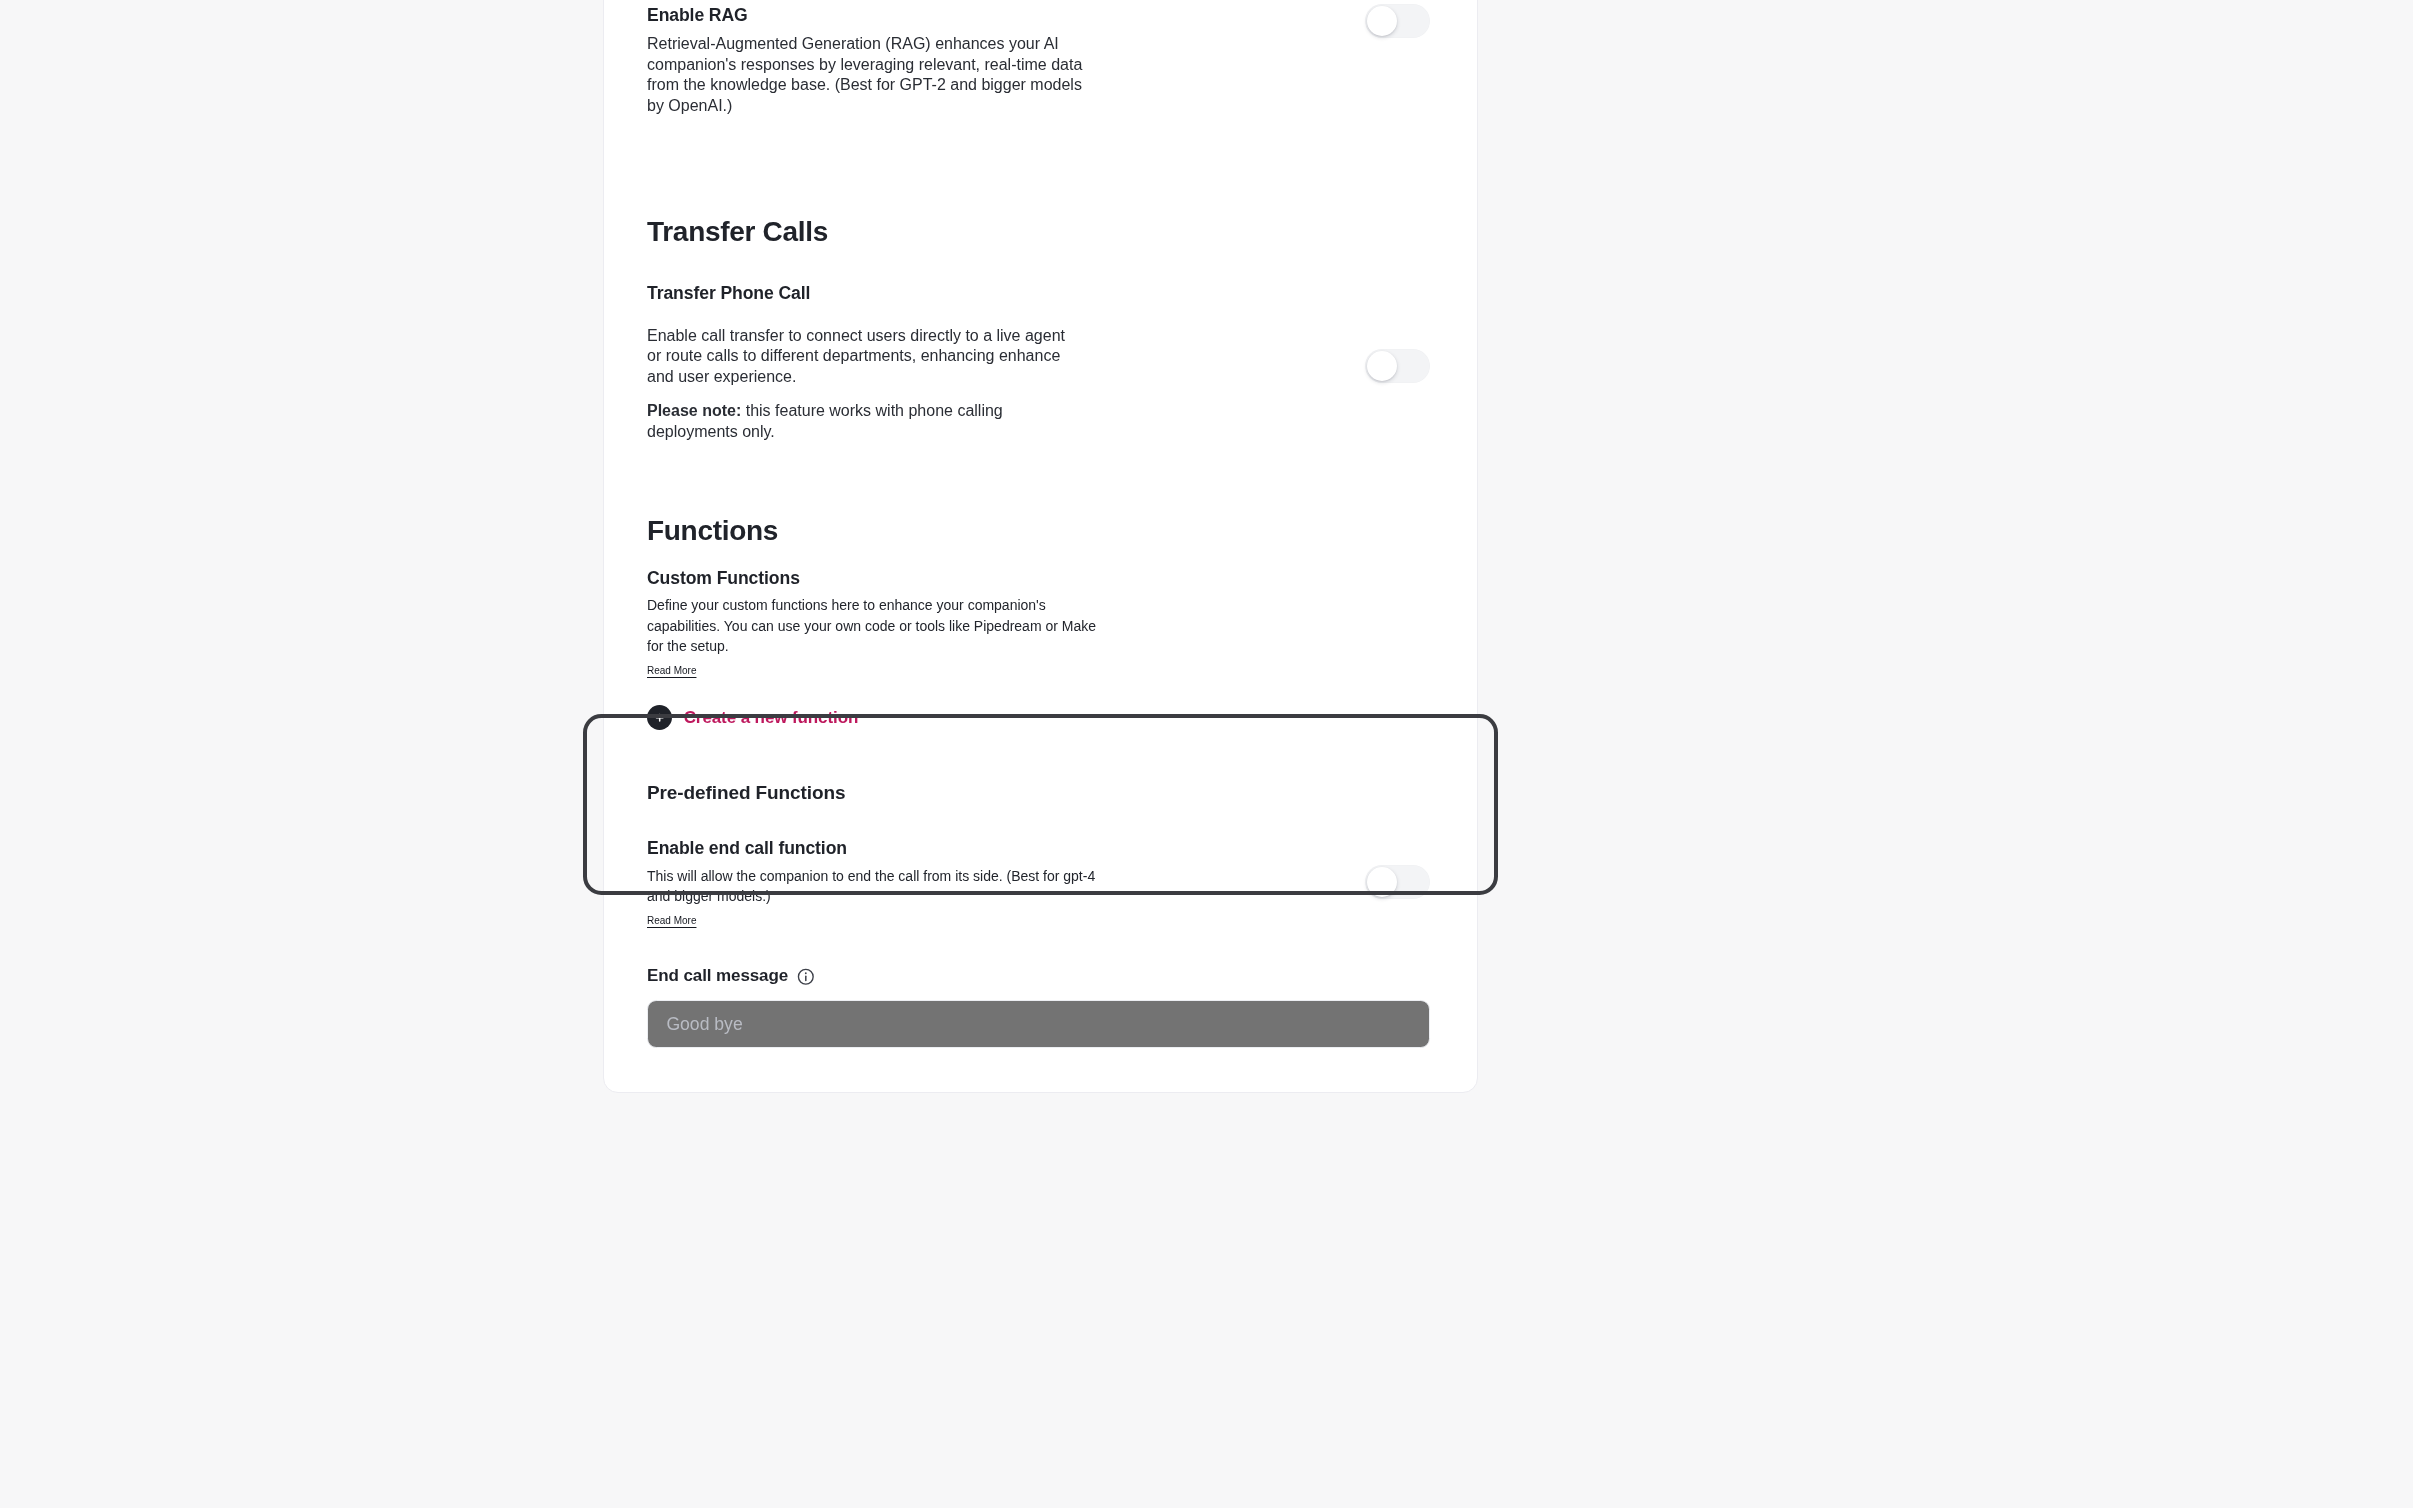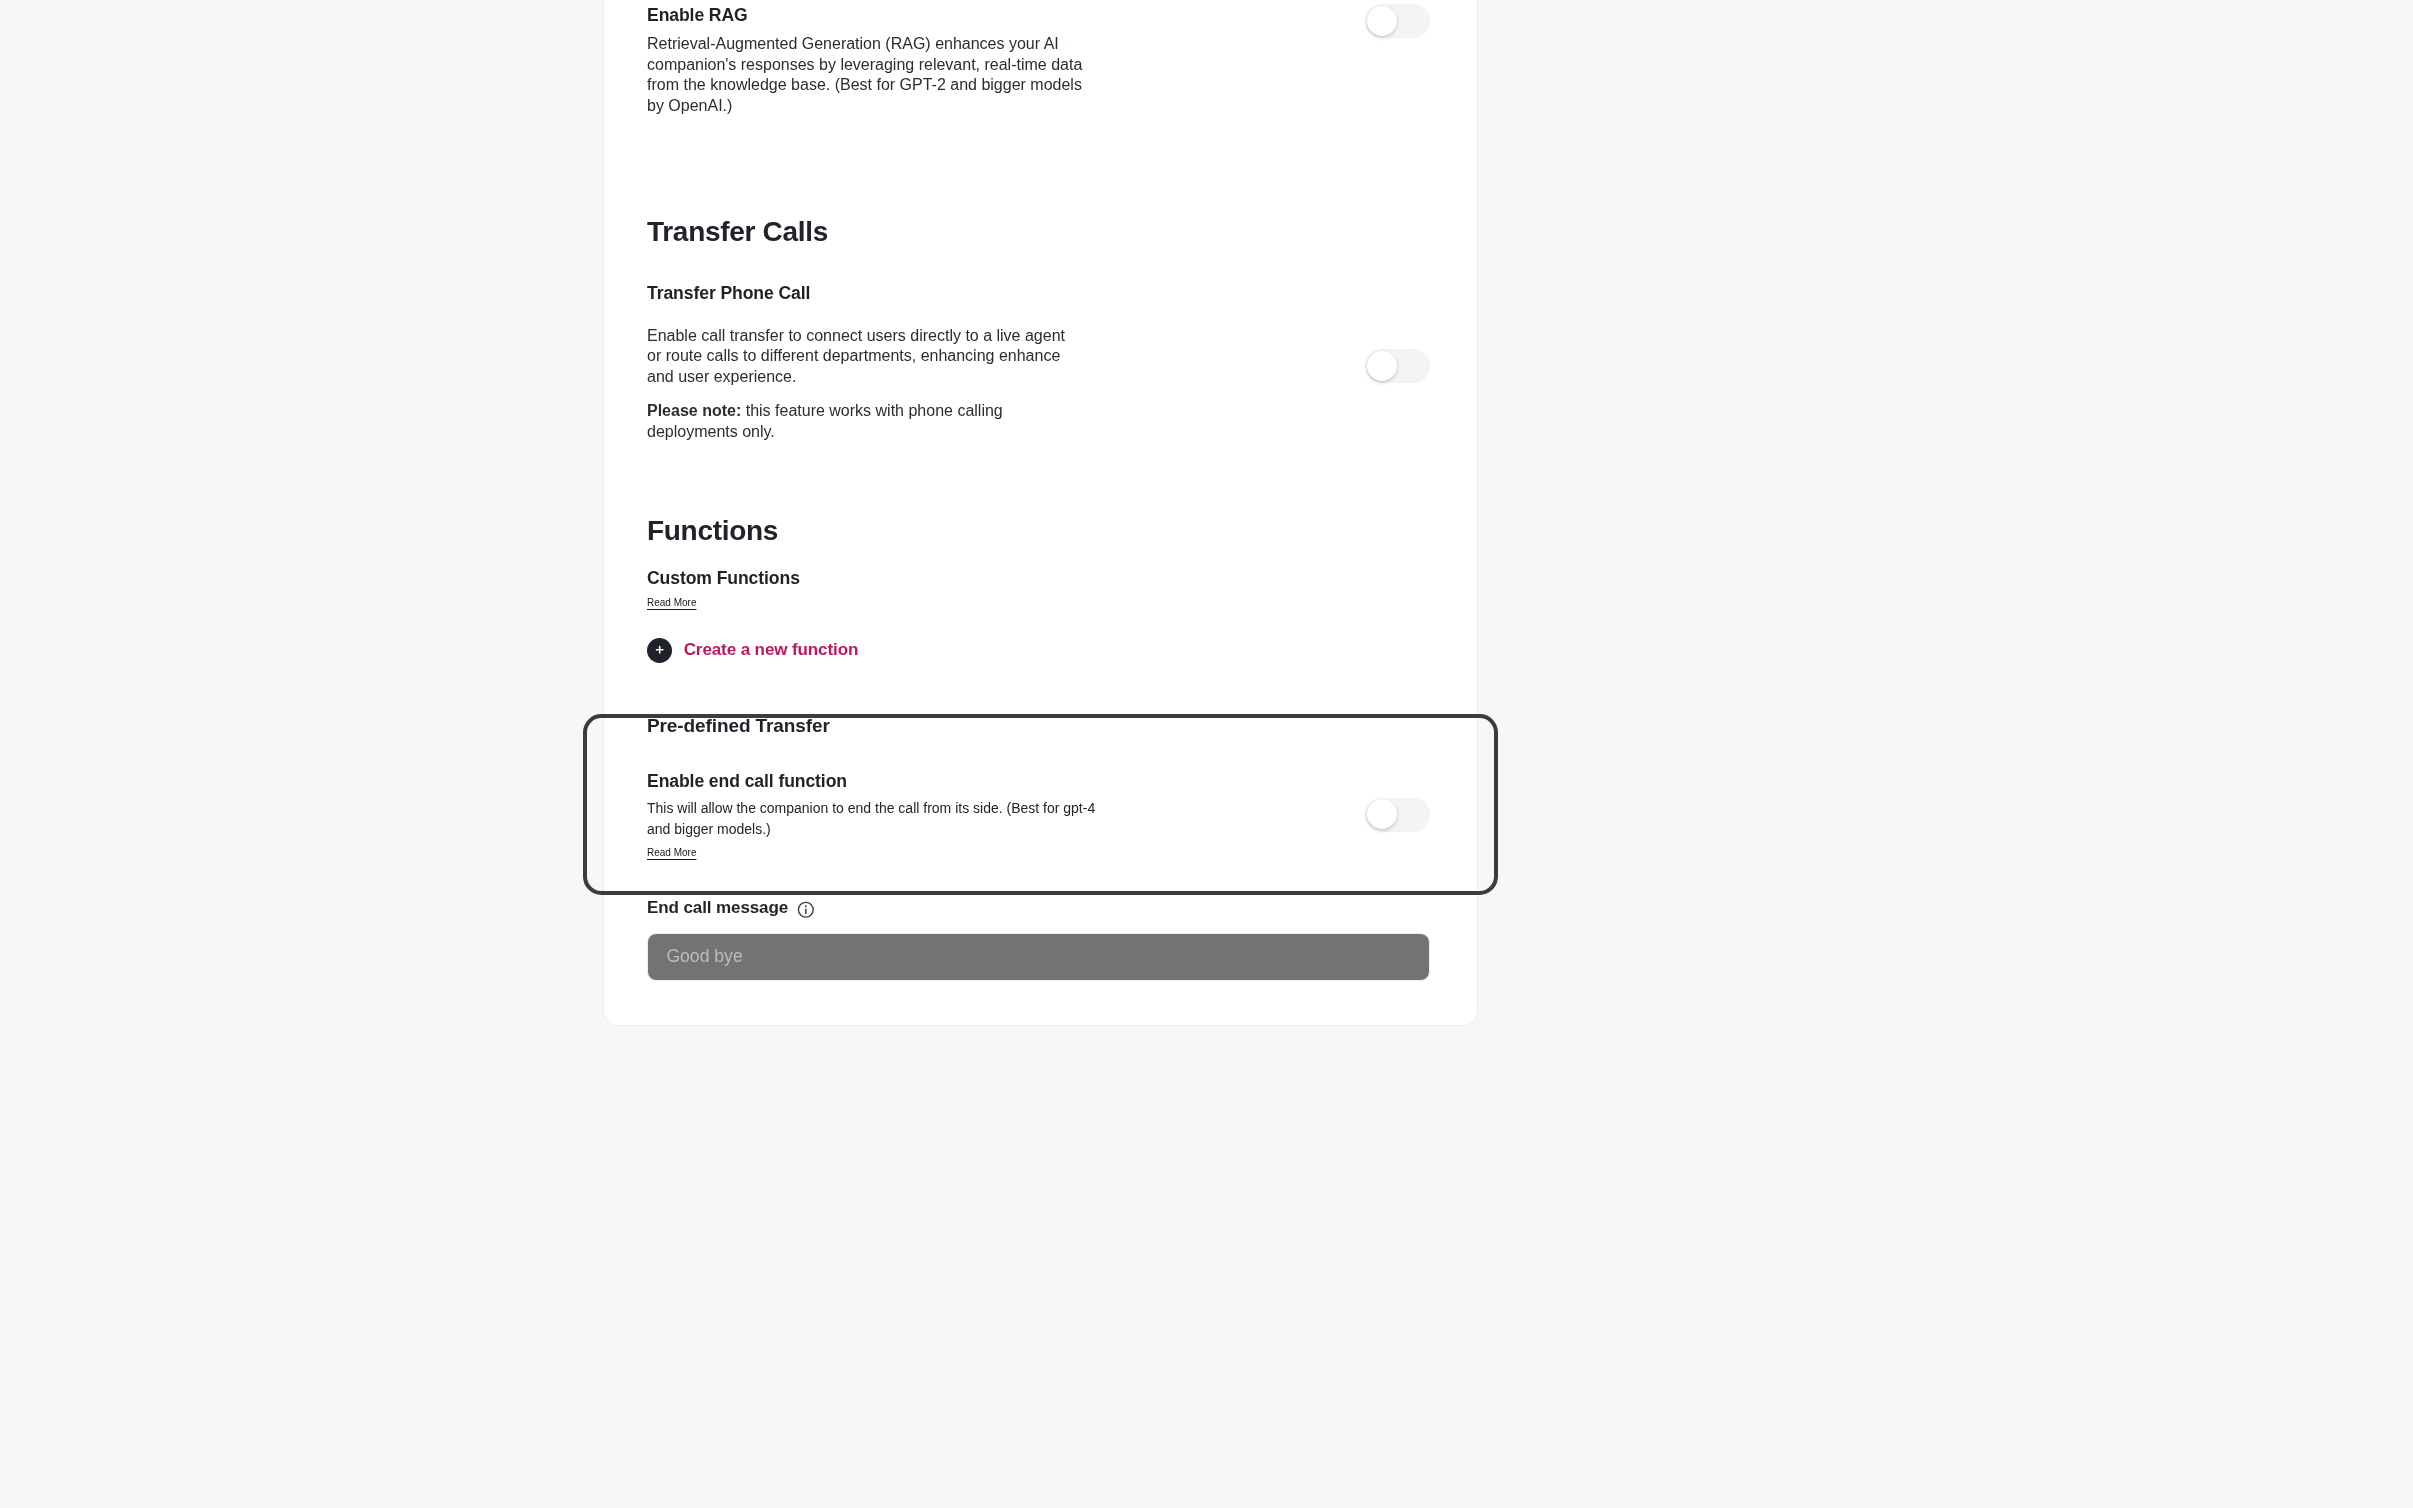--- a/index.html
+++ b/index.html
@@ -246,39 +246,40 @@
 
     <div class="gap-lg"></div>
 
     
     <div class="section-heading">Functions</div>
 
     <div style="height:20px"></div>
 
     <div class="sub-heading">Custom Functions</div>
 
+    <div class="desc-small">Define your custom functions here to enhance your companion's capabilities. You can use your own code or tools like Pipedream or Make for the setup.</div>
 
     <a class="read-more">Read More</a>
 
     <div style="height:28.5px"></div>
 
     <div class="create-fn">
       <span class="plus-circle">
         <svg width="13.4" height="13.4" viewBox="0 0 16 16" aria-hidden="true">
           <rect x="7.1" y="3.2" width="1.8" height="9.6" rx="0.9" fill="#ffffff"></rect>
           <rect x="3.2" y="7.1" width="9.6" height="1.8" rx="0.9" fill="#ffffff"></rect>
         </svg>
       </span>
       <span class="create-fn-label">Create a new function</span>
     </div>
 
     <div style="height:52px"></div>
 
     
-    <div class="sub-heading" style="font-size:19px">Pre-defined Transfer</div>
+    <div class="sub-heading" style="font-size:19px">Pre-defined Functions</div>
 
     <div class="gap-sm"></div>
 
     <div class="setting-row">
       <div class="setting-text">
         <div class="sub-heading">Enable end call function</div>
         <div class="desc-small">This will allow the companion to end the call from its side. (Best for gpt-4 and bigger models.)</div>
         <a class="read-more">Read More</a>
       </div>
       <div class="toggle" style="margin-top:27px">

